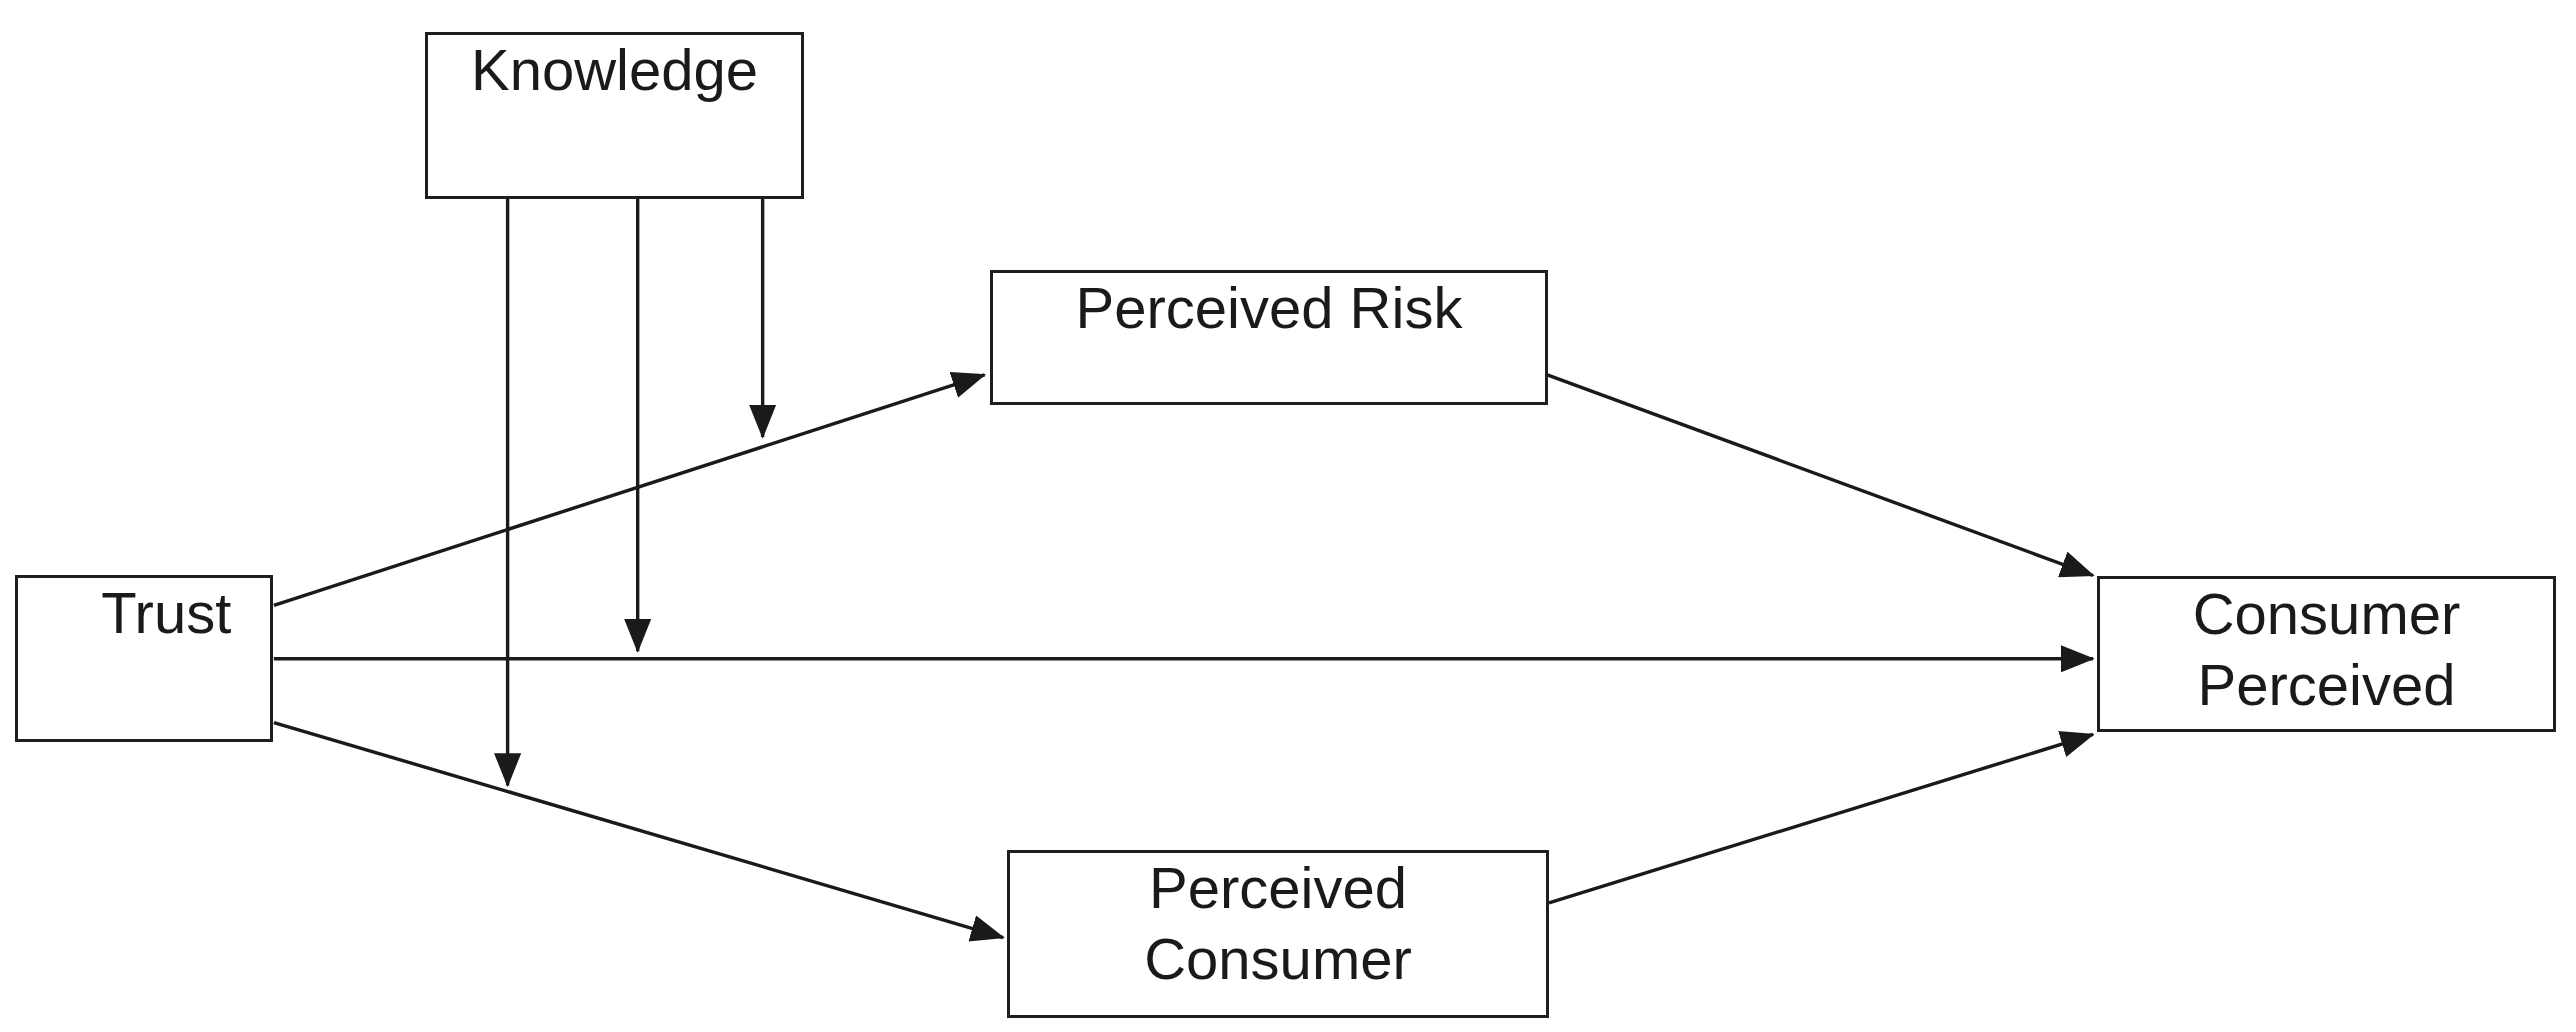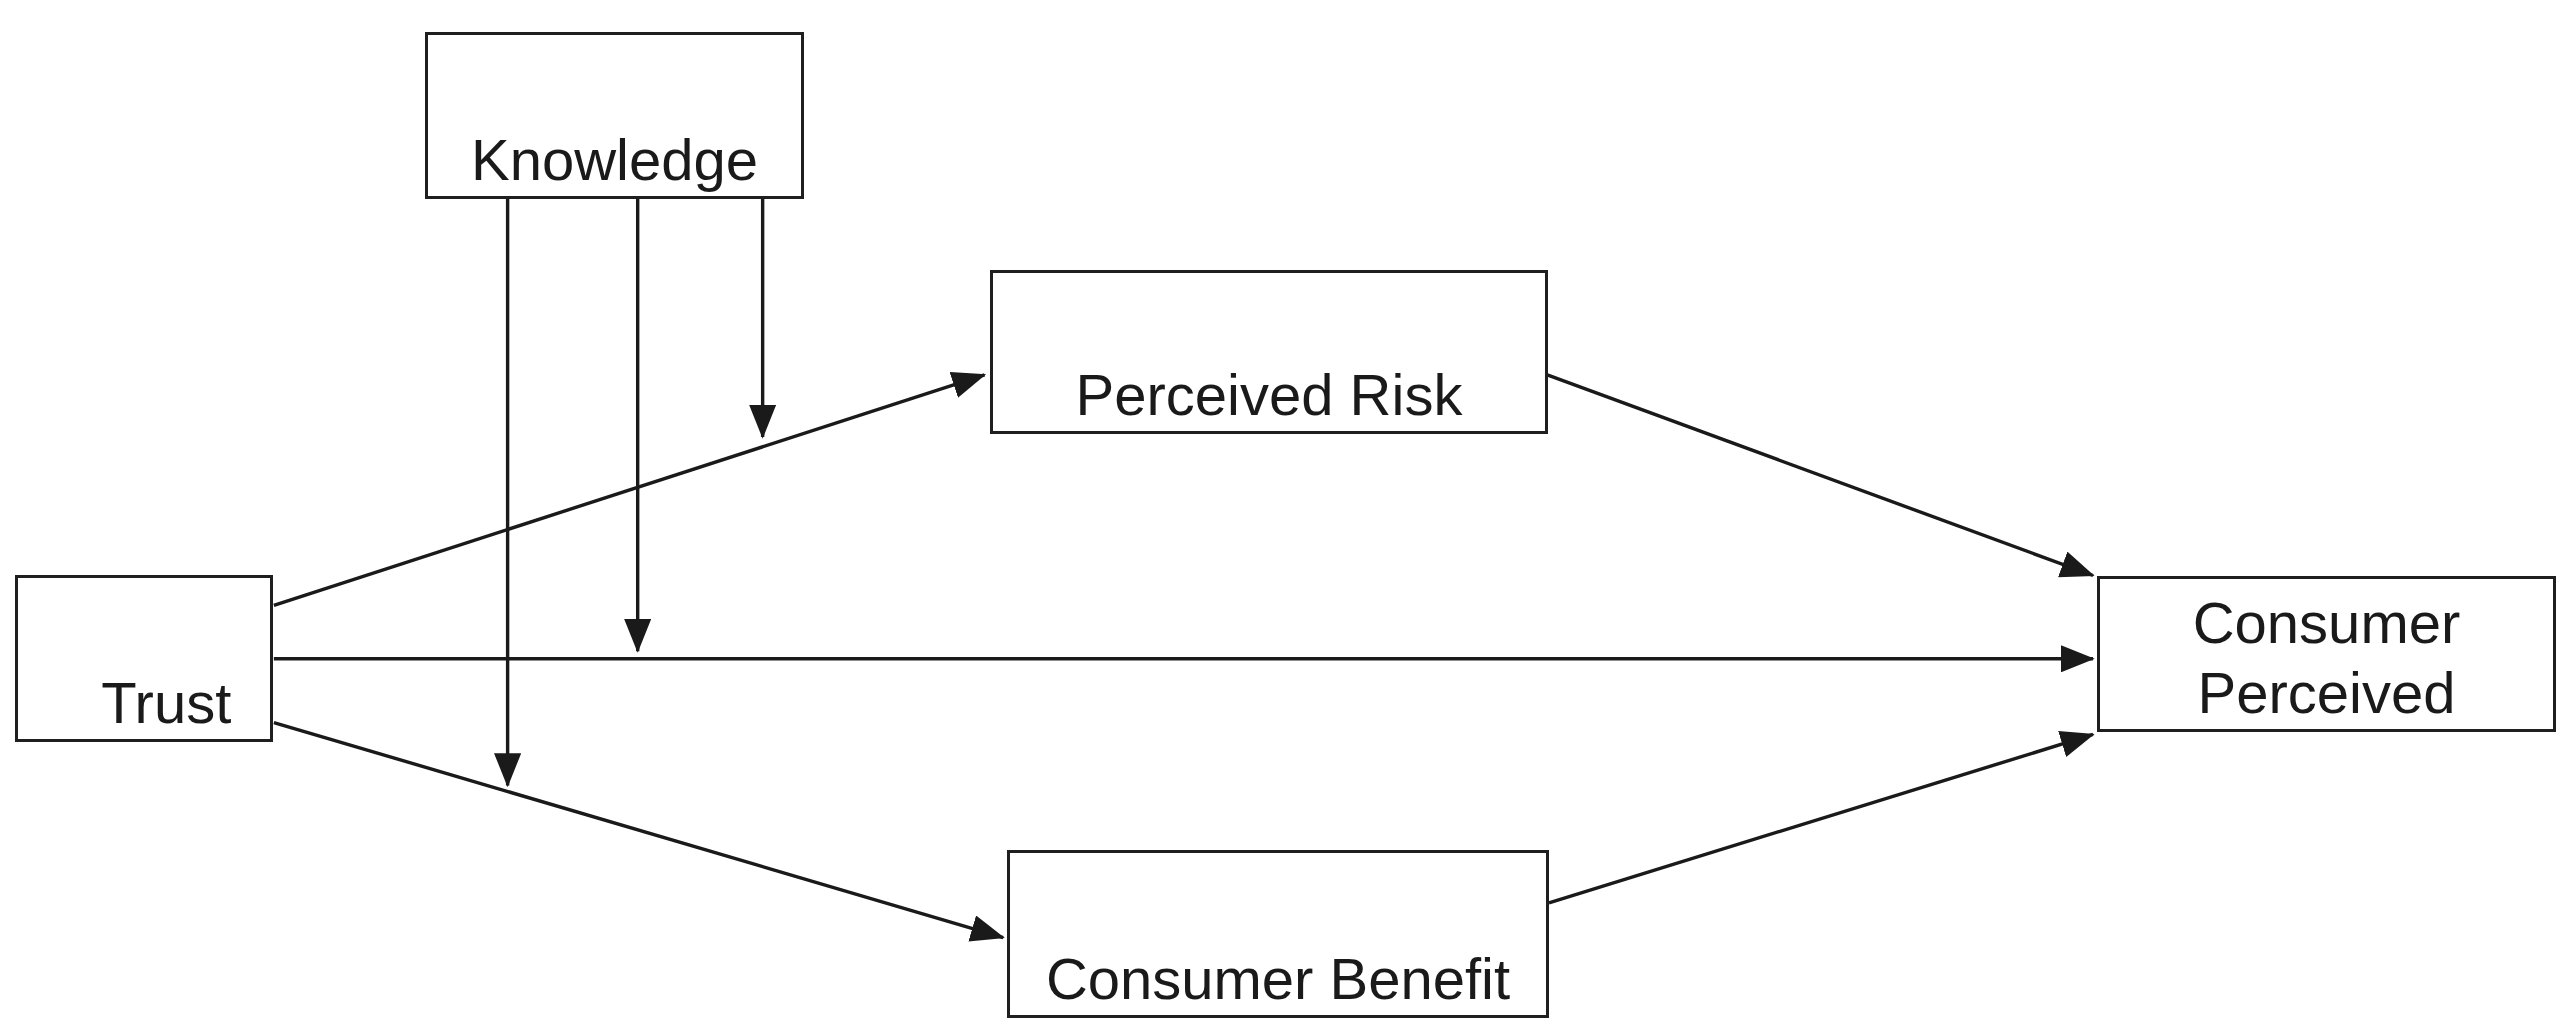--- a/index.html
+++ b/index.html
@@ -26,34 +26,34 @@
   #edges-svg line {
     stroke: #1a1a1a;
     stroke-width: 4;
   }
   .node {
     position: absolute;
     background: #ffffff;
     border: 3.4px solid #1f1f1f;
     box-sizing: border-box;
     display: flex;
-    align-items: flex-end;
+    align-items: flex-start;
     justify-content: center;
     text-align: center;
   }
   .node-label {
     font-size: 58px;
     line-height: 1.22;
     letter-spacing: 0px;
     white-space: pre-line;
     color: #1a1a1a;
   }
   #node-knowledge   { left: 425px;  top: 32px;   width: 379px; height: 167px; }
   #node-trust       { left: 15.3px;   top: 575px;  width: 258px; height: 167px; padding-left: 44px; }
-  #node-risk        { left: 990px; top: 270px;  width: 558px; height: 164px; }
+  #node-risk        { left: 990px; top: 270px;  width: 558px; height: 135px; }
   #node-benefit     { left: 1007px; top: 850px; width: 542px; height: 168px; }
   #node-acceptance  { left: 2097px; top: 576px;  width: 459px; height: 156px; }
 </style>
 </head>
 <body>
 
 <div id="canvas">
 
   <svg id="edges-svg" viewBox="0 0 3030 1214" xmlns="http://www.w3.org/2000/svg">
     <defs>
@@ -85,21 +85,21 @@
 
   <div class="node" id="node-trust">
     <span class="node-label">Trust</span>
   </div>
 
   <div class="node" id="node-risk">
     <span class="node-label">Perceived Risk</span>
   </div>
 
   <div class="node" id="node-benefit">
-    <span class="node-label">Consumer Benefit</span>
+    <span class="node-label">Perceived Consumer</span>
   </div>
 
   <div class="node" id="node-acceptance">
     <span class="node-label">Consumer
 Perceived</span>
   </div>
 
 </div>
 
 

